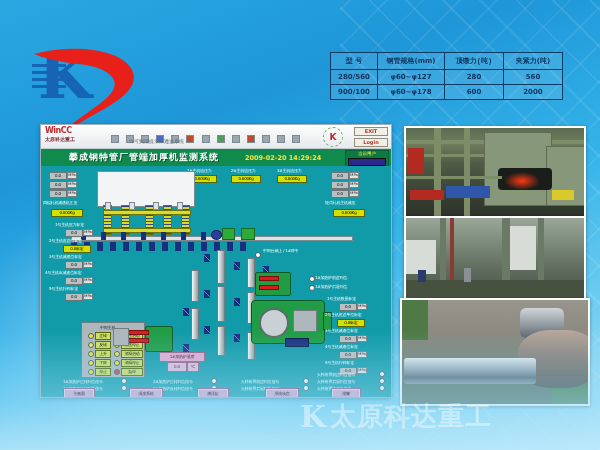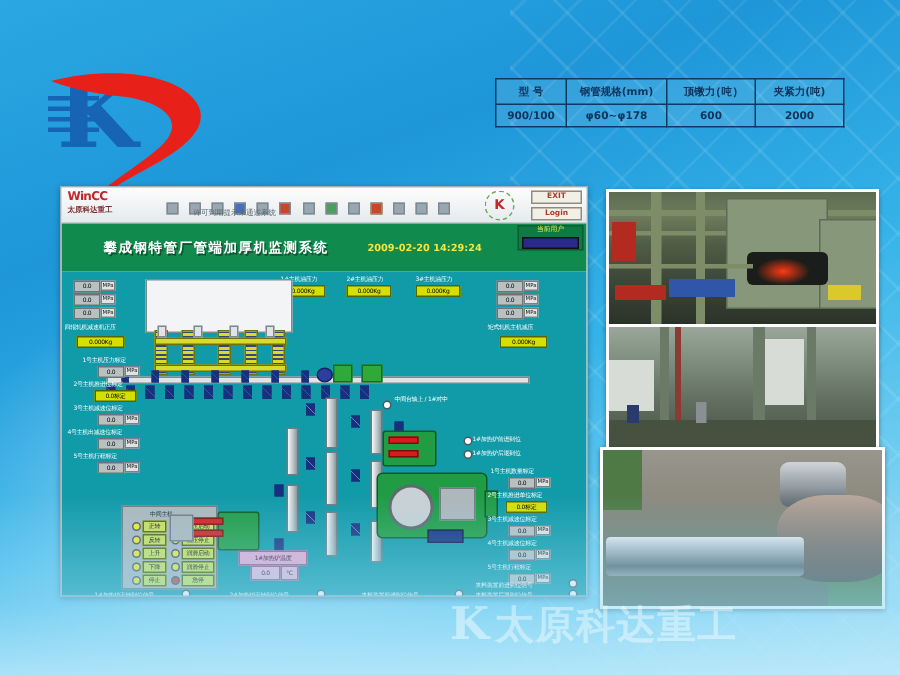--- a/index.html
+++ b/index.html
@@ -108,21 +108,21 @@
     border:1px dashed #6aa84f;color:#c0282d;font-size:9px;font-weight:bold;
     text-align:center;line-height:18px;
   }
   .minibtns{position:absolute;right:3px;top:2px;width:34px;}
   .minibtn{
     display:block;width:32px;height:7px;margin-bottom:2px;
     background:#f2efe6;border:1px solid #8e8e7a;font-size:5px;line-height:7px;
     color:#b03a2a;text-align:center;font-weight:bold;
   }
   .hmi-title{
-    position:relative;height:32px;background:#108a4d;
+    position:relative;height:17px;background:#108a4d;
     display:flex;align-items:center;
   }
   .hmi-title .t{
     color:#ffffff;font-size:9px;font-weight:bold;margin-left:28px;letter-spacing:1px;
     text-shadow:1px 1px 0 rgba(0,0,0,.4);white-space:nowrap;
   }
   .hmi-title .dt{
     color:#f2e642;font-size:6.5px;font-weight:bold;margin-left:26px;white-space:nowrap;
   }
   .loginbox{
@@ -272,20 +272,26 @@
     <table class="spec">
       <thead>
         <tr>
           <th class="c0">型  号</th>
           <th class="c1">钢管规格(mm)</th>
           <th class="c2">顶镦力(吨)</th>
           <th class="c3">夹紧力(吨)</th>
         </tr>
       </thead>
       <tbody>
+        <tr>
+          <td>280/560</td>
+          <td>φ60~φ127</td>
+          <td>280</td>
+          <td>560</td>
+        </tr>
         <tr>
           <td>900/100</td>
           <td>φ60~φ178</td>
           <td>600</td>
           <td>2000</td>
         </tr>
       </tbody>
     </table>
   </div>
 

